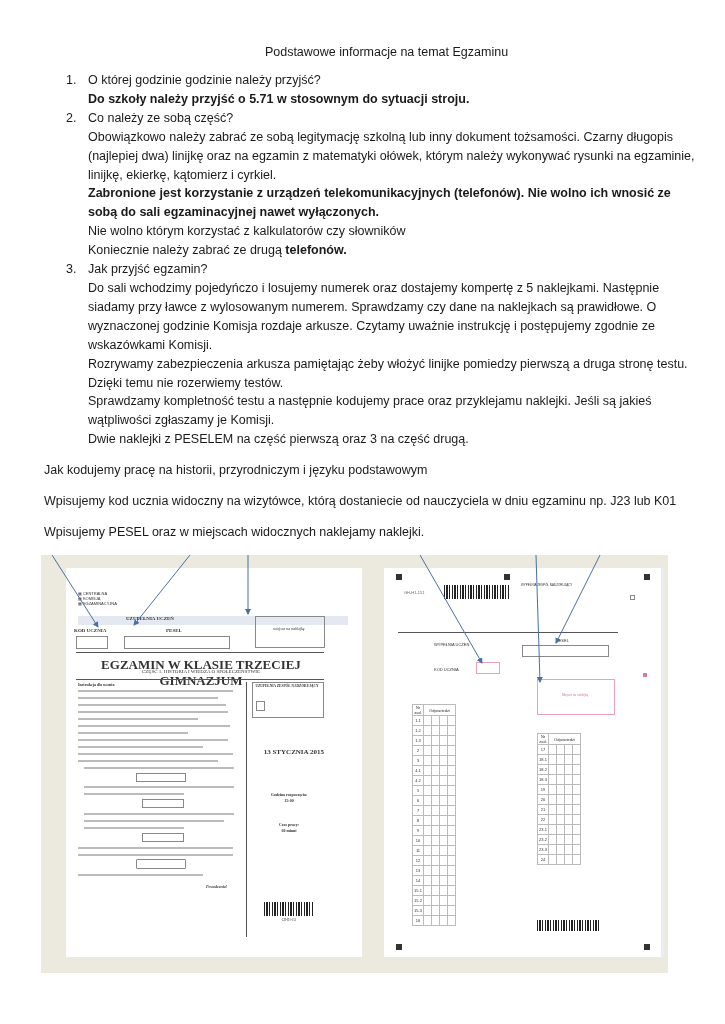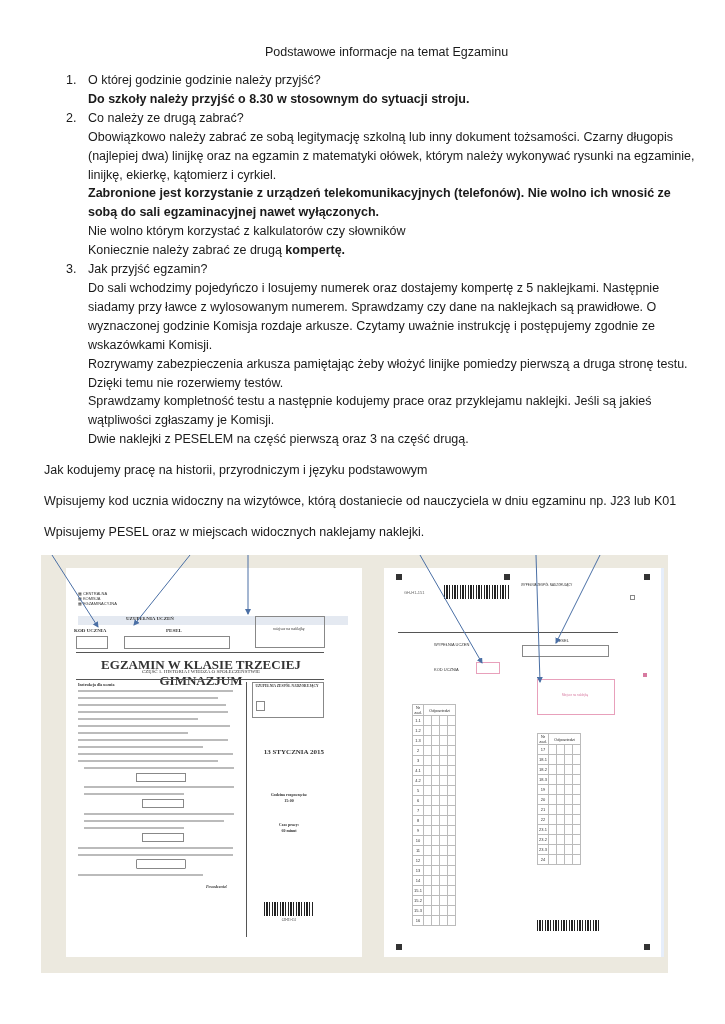--- a/index.html
+++ b/index.html
@@ -29,29 +29,29 @@
 <body>
 
 <div class="page">
 
   <div class="title">Podstawowe informacje na temat Egzaminu</div>
 
   <div class="list">
     <div class="li">
       <span class="num">1.</span>
       <div>O której godzinie godzinie należy przyjść?</div>
-      <div class="b">Do szkoły należy przyjść o 8.30 w stosownym do sytuacji stroju.</div>
+      <div class="b">Do szkoły należy przyjść o 5.71 w stosownym do sytuacji stroju.</div>
     </div>
     <div class="li">
       <span class="num">2.</span>
-      <div>Co należy ze drugą zabrać?</div>
+      <div>Co należy ze sobą część?</div>
       <div>Obowiązkowo należy zabrać ze sobą legitymację szkolną lub inny dokument tożsamości. Czarny długopis (najlepiej dwa) linijkę oraz na egzamin z matematyki ołówek, którym należy wykonywać rysunki na egzaminie,  linijkę, ekierkę, kątomierz i cyrkiel.</div>
       <div class="b">Zabronione jest korzystanie z urządzeń telekomunikacyjnych (telefonów). Nie wolno ich wnosić ze sobą do sali egzaminacyjnej nawet wyłączonych.</div>
       <div>Nie wolno którym korzystać z kalkulatorów czy słowników</div>
-      <div><span>Koniecznie należy zabrać ze drugą </span><span class="b">kompertę.</span></div>
+      <div><span>Koniecznie należy zabrać ze drugą </span><span class="b">telefonów.</span></div>
     </div>
     <div class="li">
       <span class="num">3.</span>
       <div>Jak przyjść egzamin?</div>
       <div>Do sali wchodzimy pojedyńczo i losujemy numerek oraz dostajemy kompertę z 5 naklejkami. Następnie siadamy przy ławce z wylosowanym numerem. Sprawdzamy czy dane na naklejkach są prawidłowe.  O wyznaczonej godzinie Komisja rozdaje arkusze. Czytamy uważnie instrukcję i postępujemy zgodnie ze wskazówkami Komisji.</div>
       <div>Rozrywamy zabezpieczenia arkusza pamiętając żeby włożyć linijke pomiedzy pierwszą a druga stronę testu. Dzięki temu nie rozerwiemy testów.</div>
       <div>Sprawdzamy kompletność testu a następnie kodujemy prace oraz przyklejamu naklejki. Jeśli są jakieś wątpliwości zgłaszamy je Komisji.</div>
       <div>Dwie naklejki  z PESELEM na część pierwszą oraz 3 na część drugą.</div>
     </div>
   </div>

